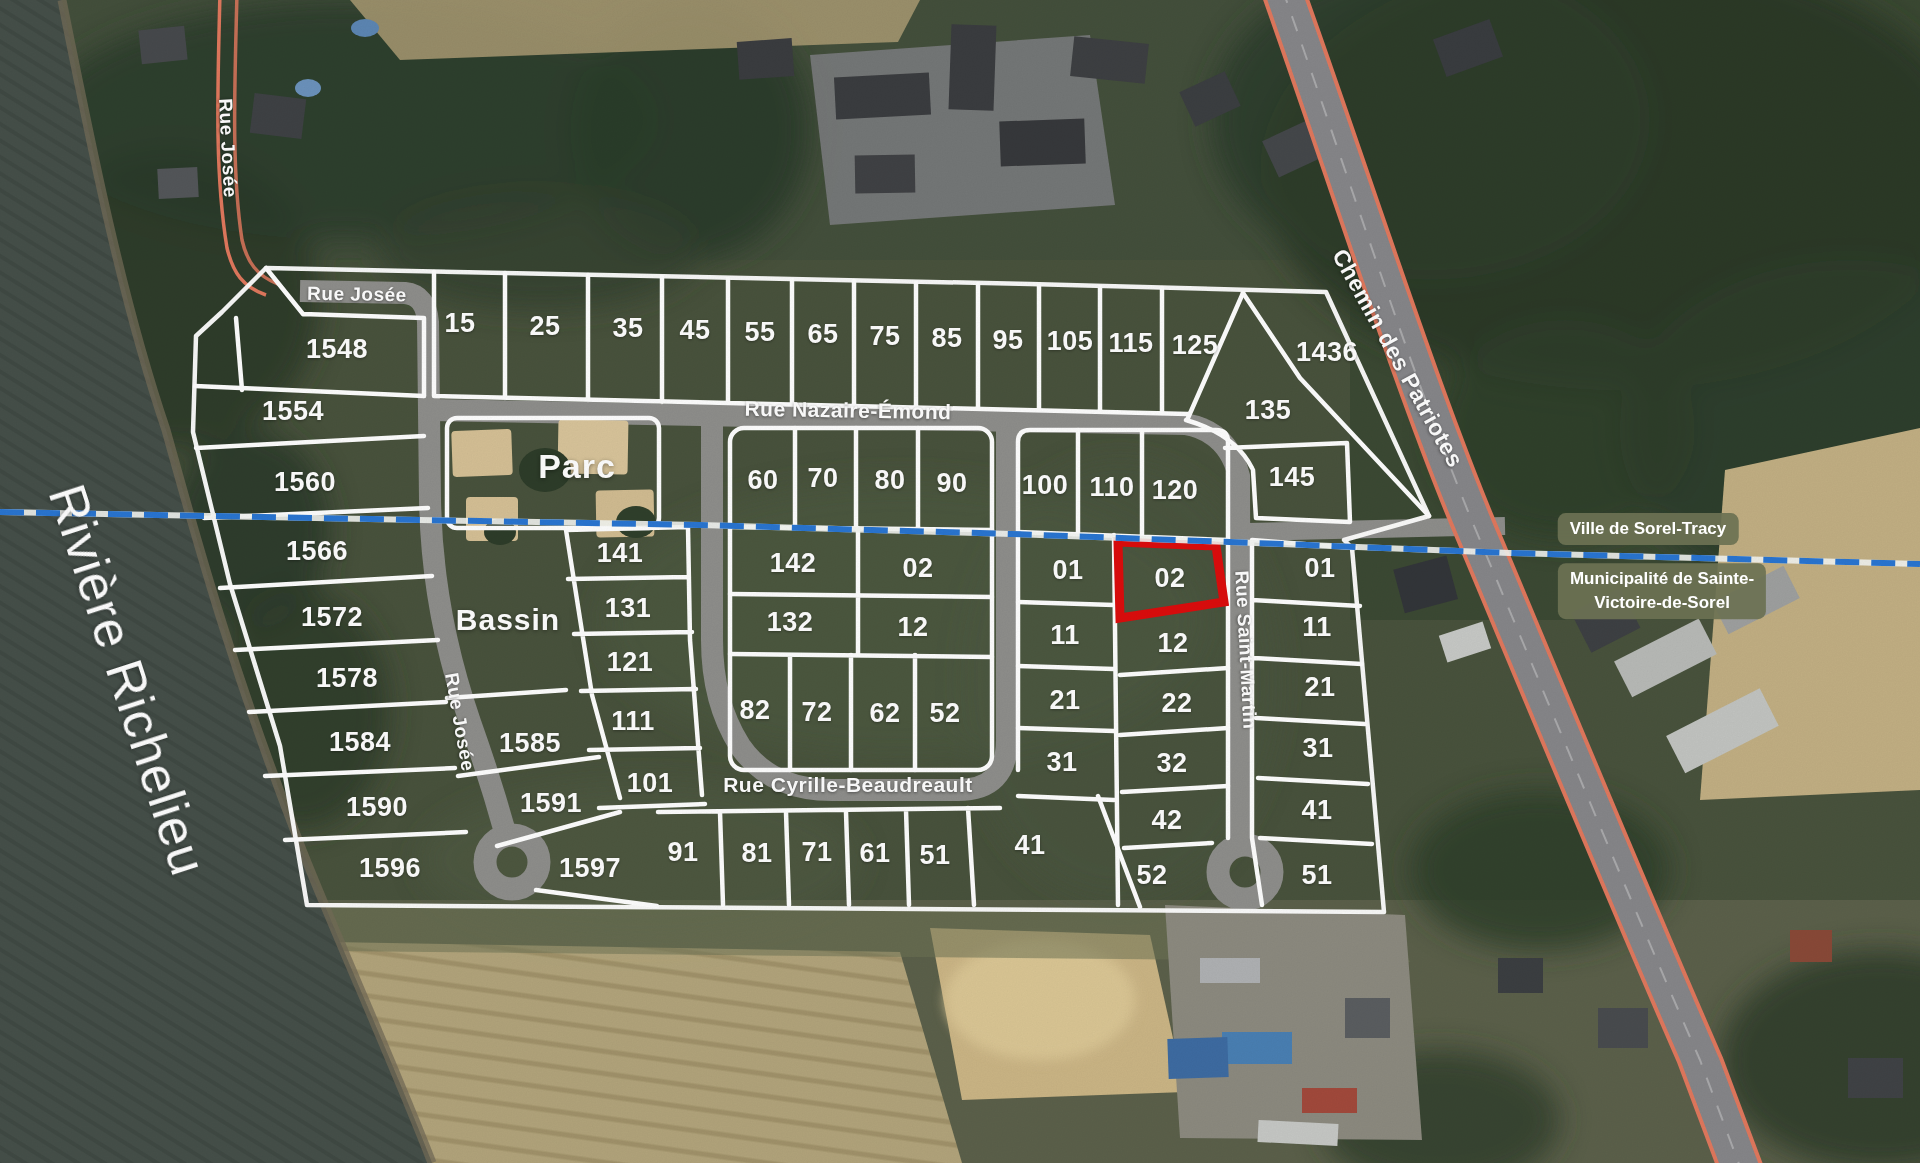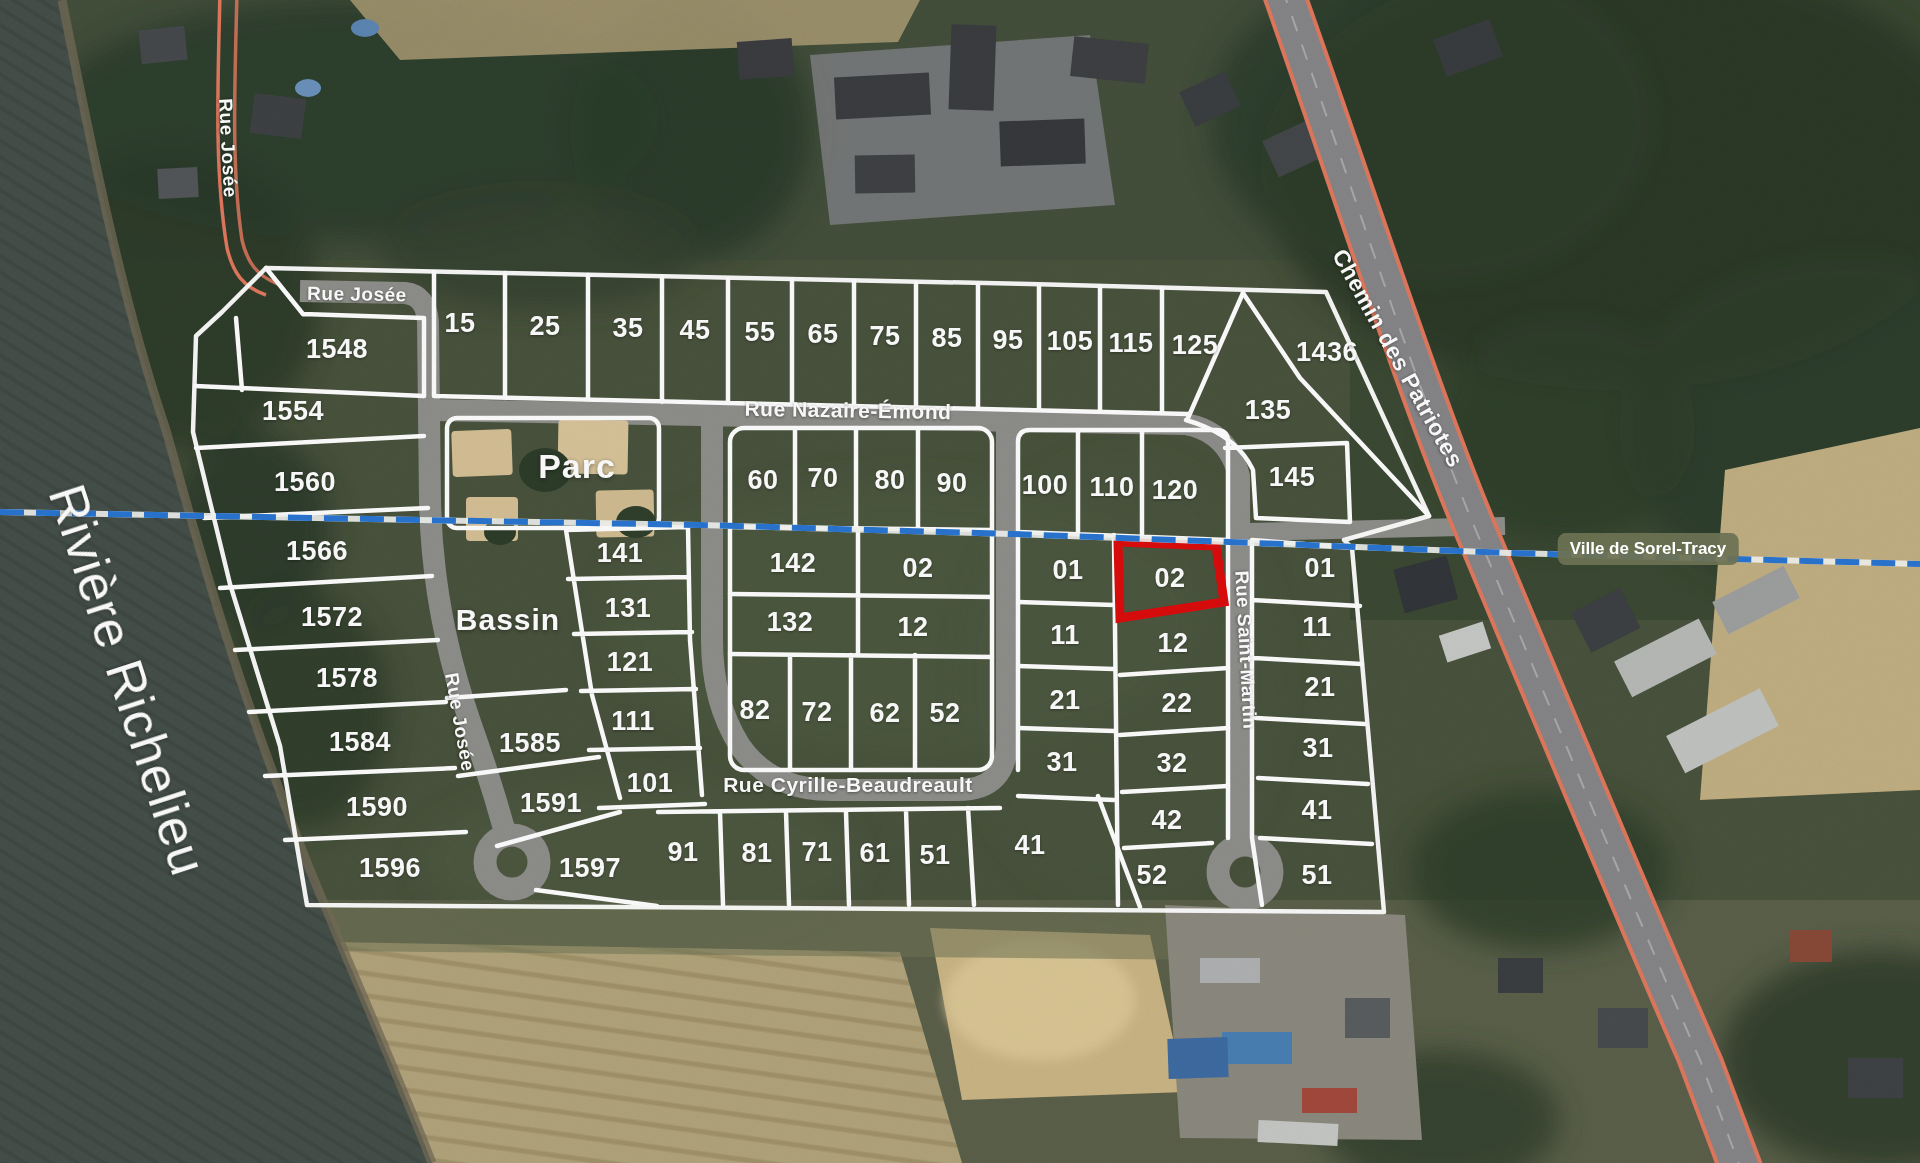--- a/index.html
+++ b/index.html
@@ -8,21 +8,21 @@
   .stage svg{position:absolute;left:0;top:0;}
   text{font-family:"Liberation Sans",sans-serif;}
   .lot{fill:#ffffff;font-size:27px;font-weight:600;letter-spacing:.5px;
        text-shadow:0 1px 3px rgba(0,0,0,.35);}
   .street{fill:#ffffff;font-weight:700;letter-spacing:.5px;
           text-shadow:0 1px 3px rgba(0,0,0,.45);}
   .region{fill:#ffffff;letter-spacing:1px;text-shadow:0 1px 4px rgba(0,0,0,.4);}
   .badge{position:absolute;transform:translate(-50%,-50%);
          background:rgba(108,113,83,.93);color:#fff;
          font:600 17px/1.4 "Liberation Sans",sans-serif;
-         padding:4px 12px;border-radius:8px;text-align:center;white-space:nowrap;margin-top:20px;}
+         padding:4px 12px;border-radius:8px;text-align:center;white-space:nowrap;}
   .badge span{display:block;}
   .badge span:empty{display:none;}
 </style>
 </head>
 <body>
 
 <div class="stage">
 <svg width="1920" height="1163" viewBox="0 0 1920 1163" xmlns="http://www.w3.org/2000/svg">
   <defs>
     <filter id="blob" x="-40%" y="-40%" width="180%" height="180%">
@@ -272,13 +272,17 @@
         <text x="1317" y="875" text-anchor="middle" dominant-baseline="central" class="lot">51</text>
       </g>
 
   <rect x="0" y="0" width="1920" height="1163" filter="url(#grain)" fill="none" opacity=".05"></rect>
 </svg>
 
   <div class="badge" style="left:1648px;top:529px;">
     <span>Ville de Sorel-Tracy</span>
 
   </div>
+  <div class="badge" style="left:1662px;top:591px;">
+    <span>Municipalité de Sainte-</span>
+    <span>Victoire-de-Sorel</span>
+  </div>
 </div>
 
 </body></html>

